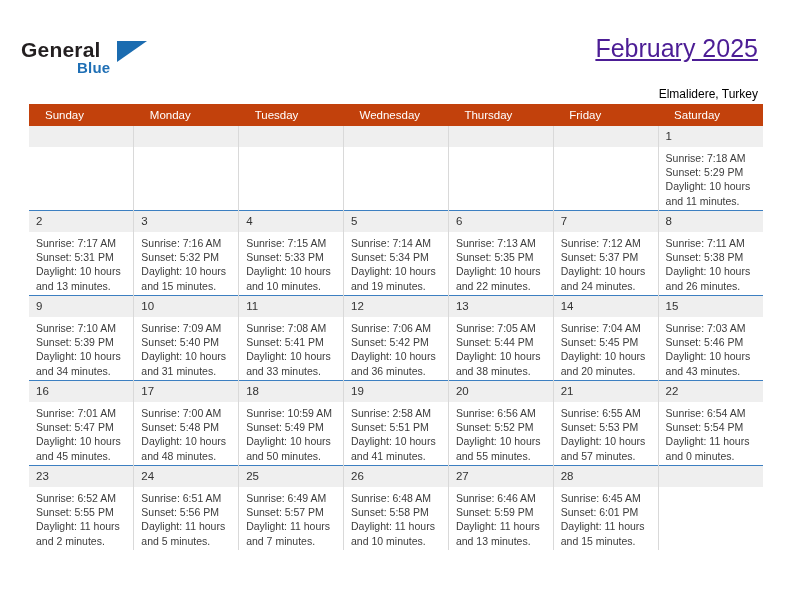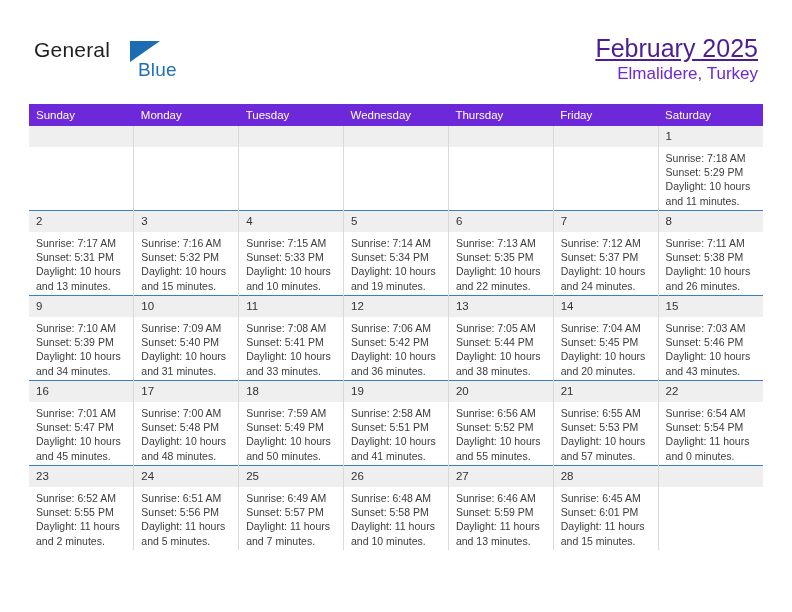--- a/index.html
+++ b/index.html
@@ -26,43 +26,43 @@
   .header {
     position: absolute;
     left: 0;
     top: 0;
     width: 792px;
     height: 104px;
   }
 
   .brand {
     position: absolute;
-    left: 34px;
+    left: 21px;
     top: 38px;
     width: 180px;
     height: 52px;
+    font-weight: bold;
   }
   .brand-general {
     position: absolute;
     left: 0;
     top: 0;
     font-size: 21px;
     letter-spacing: 0.2px;
     color: #231f20;
     font-family: "Liberation Sans", sans-serif;
   }
   .brand-blue {
     position: absolute;
     left: 56px;
     top: 21px;
-    font-size: 19px;
+    font-size: 15px;
     letter-spacing: 0.2px;
     color: #1f6fb5;
     font-family: "Liberation Sans", sans-serif;
-    margin-left: 48px;
   }
   .brand-mark {
     position: absolute;
     left: 96px;
     top: 3px;
     width: 0;
     height: 0;
     border-left: 30px solid #1b6cb0;
     border-bottom: 21px solid transparent;
   }
@@ -75,46 +75,46 @@
   }
   .cal-title {
     font-size: 25px;
     color: #4c1d95;
     line-height: 30px;
     white-space: nowrap;
     font-family: "Liberation Sans", sans-serif;
     text-decoration: underline;
   }
   .cal-subtitle {
-    font-size: 17px;
-    color: #6d28d9;
+    font-size: 12px;
+    color: #000000;
     line-height: 18px;
-    margin-top: 2px;
+    margin-top: 22px;
     white-space: nowrap;
     font-family: "Liberation Sans", sans-serif;
   }
 
   
   .calendar {
     position: absolute;
     left: 29px;
     top: 104px;
     width: 734px;
     border-collapse: collapse;
     table-layout: fixed;
   }
   .calendar col { width: 104.857px; }
 
   .dow-row th {
-    background: #6d28d9;
+    background: #c2410c;
     color: #ffffff;
     font-size: 11.5px;
     font-weight: normal;
     text-align: left;
-    padding: 5px 0 5px 7px;
+    padding: 5px 0 5px 16px;
     height: 11px;
     line-height: 12px;
     font-family: "Liberation Sans", sans-serif;
   }
 
   .week-row td {
     vertical-align: top;
     padding: 0;
     height: 84px;
     border-top: 1px solid #3c7fc1;
@@ -365,21 +365,21 @@
             <div class="cell-lines">
               <span>Sunrise: 7:00 AM</span>
               <span>Sunset: 5:48 PM</span>
               <span>Daylight: 10 hours</span>
               <span>and 48 minutes.</span>
             </div>
           </td>
           <td>
             <span class="daynum">18</span>
             <div class="cell-lines">
-              <span>Sunrise: 7:59 AM</span>
+              <span>Sunrise: 10:59 AM</span>
               <span>Sunset: 5:49 PM</span>
               <span>Daylight: 10 hours</span>
               <span>and 50 minutes.</span>
             </div>
           </td>
           <td>
             <span class="daynum">19</span>
             <div class="cell-lines">
               <span>Sunrise: 2:58 AM</span>
               <span>Sunset: 5:51 PM</span>

